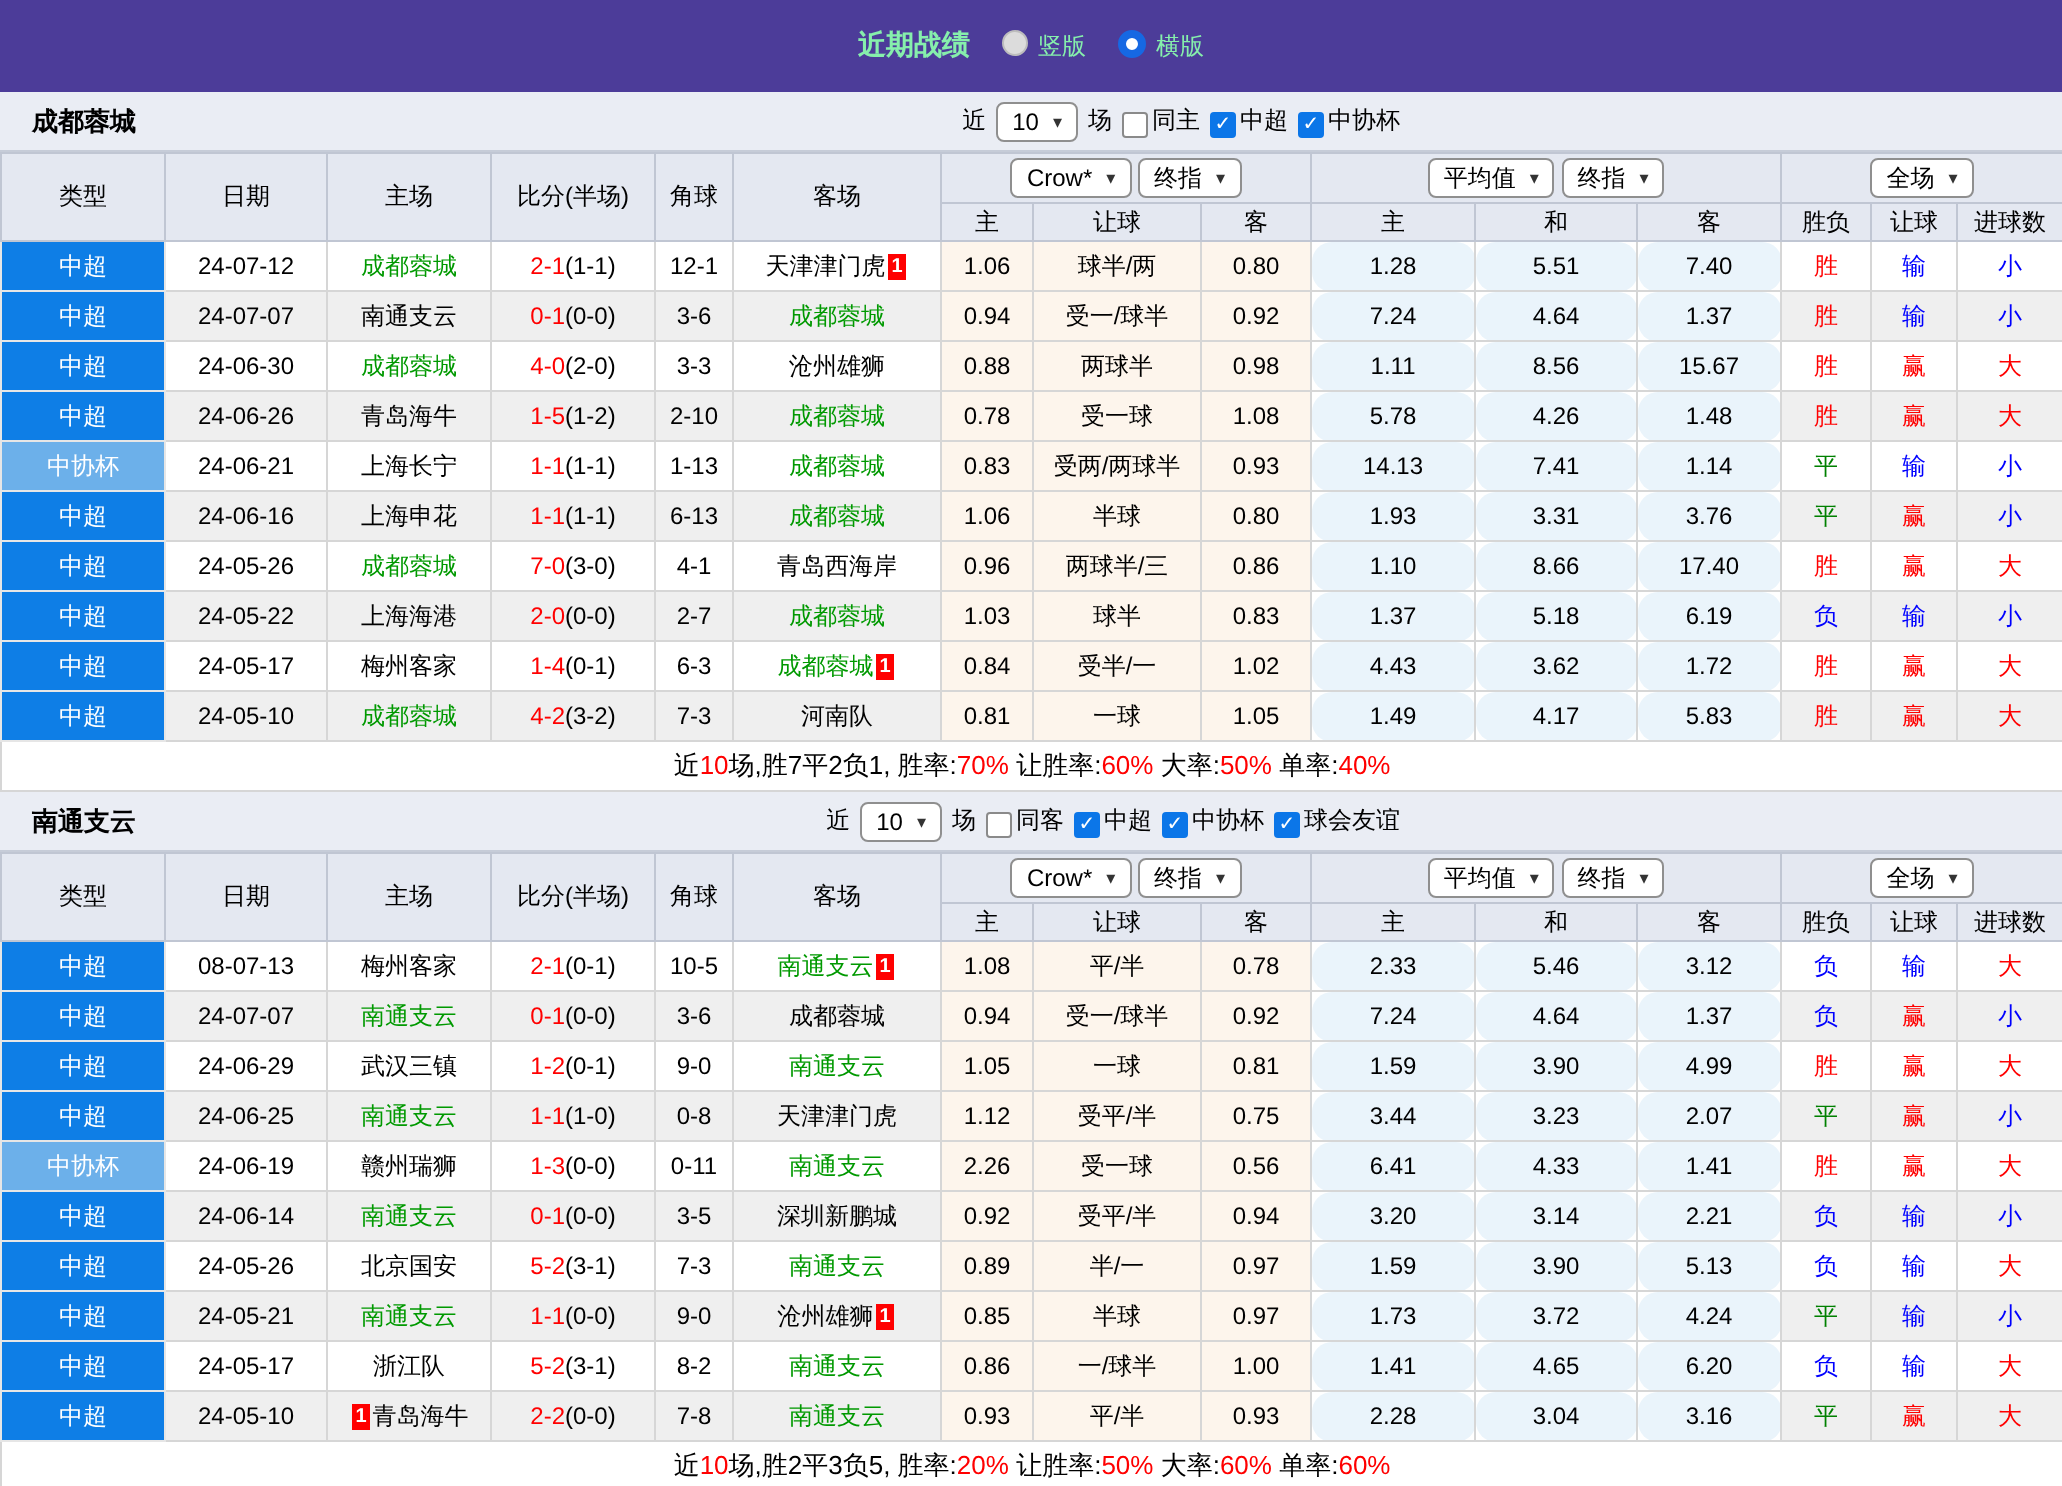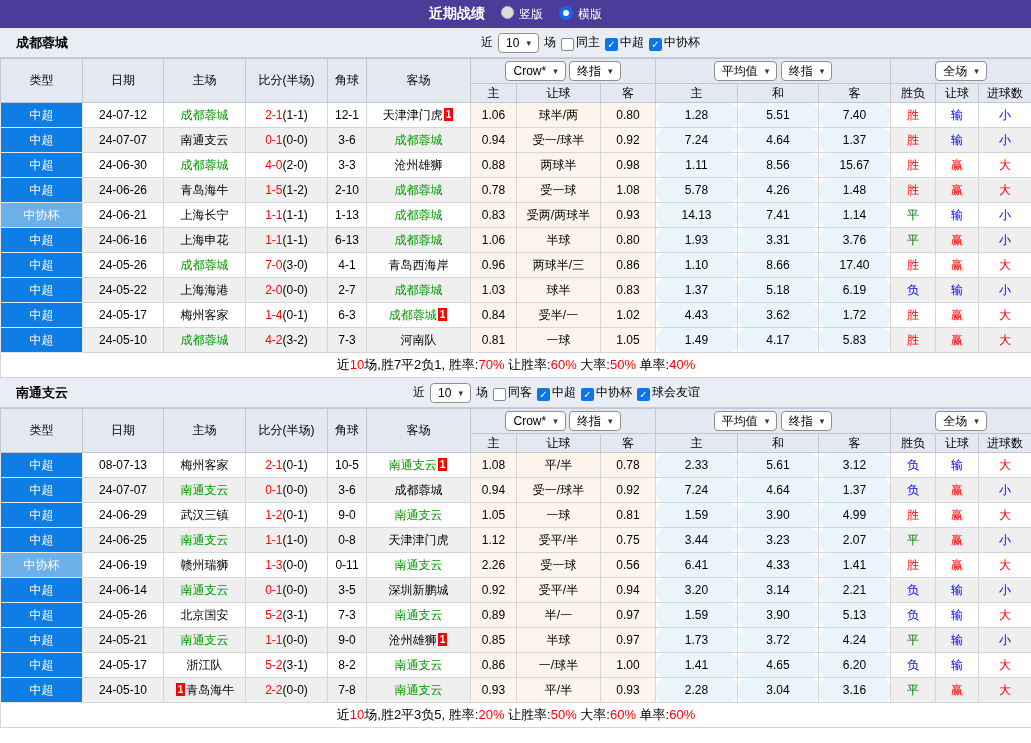--- a/index.html
+++ b/index.html
@@ -6,21 +6,21 @@
   html,body { margin:0; padding:0; }
   body {
     width:1031px;
     font-family:"Liberation Sans", sans-serif;
     font-size:12px;
     color:#000;
     background:#fff;
   }
   
   .topbar {
-    height:28px; background:#4c3c99; color:#ffffff;
+    height:46px; background:#4c3c99; color:#86efac;
     display:flex; align-items:center; justify-content:center; gap:16px;
   }
   .topbar .title { font-weight:bold; font-size:14px; }
   .radio-wrap { display:inline-flex; align-items:flex-start; gap:5px; cursor:pointer; }
   .radio { width:13px; height:13px; border-radius:50%; display:inline-block; }
   .radio.off { background:#dcdcdc; border:1px solid #bdbdbd; }
   .radio.on  { width:14px; height:14px; background:#fff; border:4px solid #1668e3; }
   
   .section-bar {
     height:30px; background:#eaedf4; border-bottom:1px solid #c6ccd8;
@@ -429,21 +429,21 @@
           <td class="type">中超</td>
           <td>08-07-13</td>
           <td><span>梅州客家</span></td>
           <td><span class="score-main">2-1</span><span>(0-1)</span></td>
           <td>10-5</td>
           <td><span class="focus-team">南通支云</span><span class="card-badge">1</span></td>
           <td class="let">1.08</td>
           <td class="let">平/半</td>
           <td class="let">0.78</td>
           <td class="eu">2.33</td>
-          <td class="eu">5.61</td>
+          <td class="eu">5.46</td>
           <td class="eu">3.12</td>
           <td class="c-blue">负</td>
           <td class="c-blue">输</td>
           <td class="c-red">大</td>
         </tr>
         <tr class="even">
           <td class="type">中超</td>
           <td>24-07-07</td>
           <td><span class="focus-team">南通支云</span></td>
           <td><span class="score-main">0-1</span><span>(0-0)</span></td>

